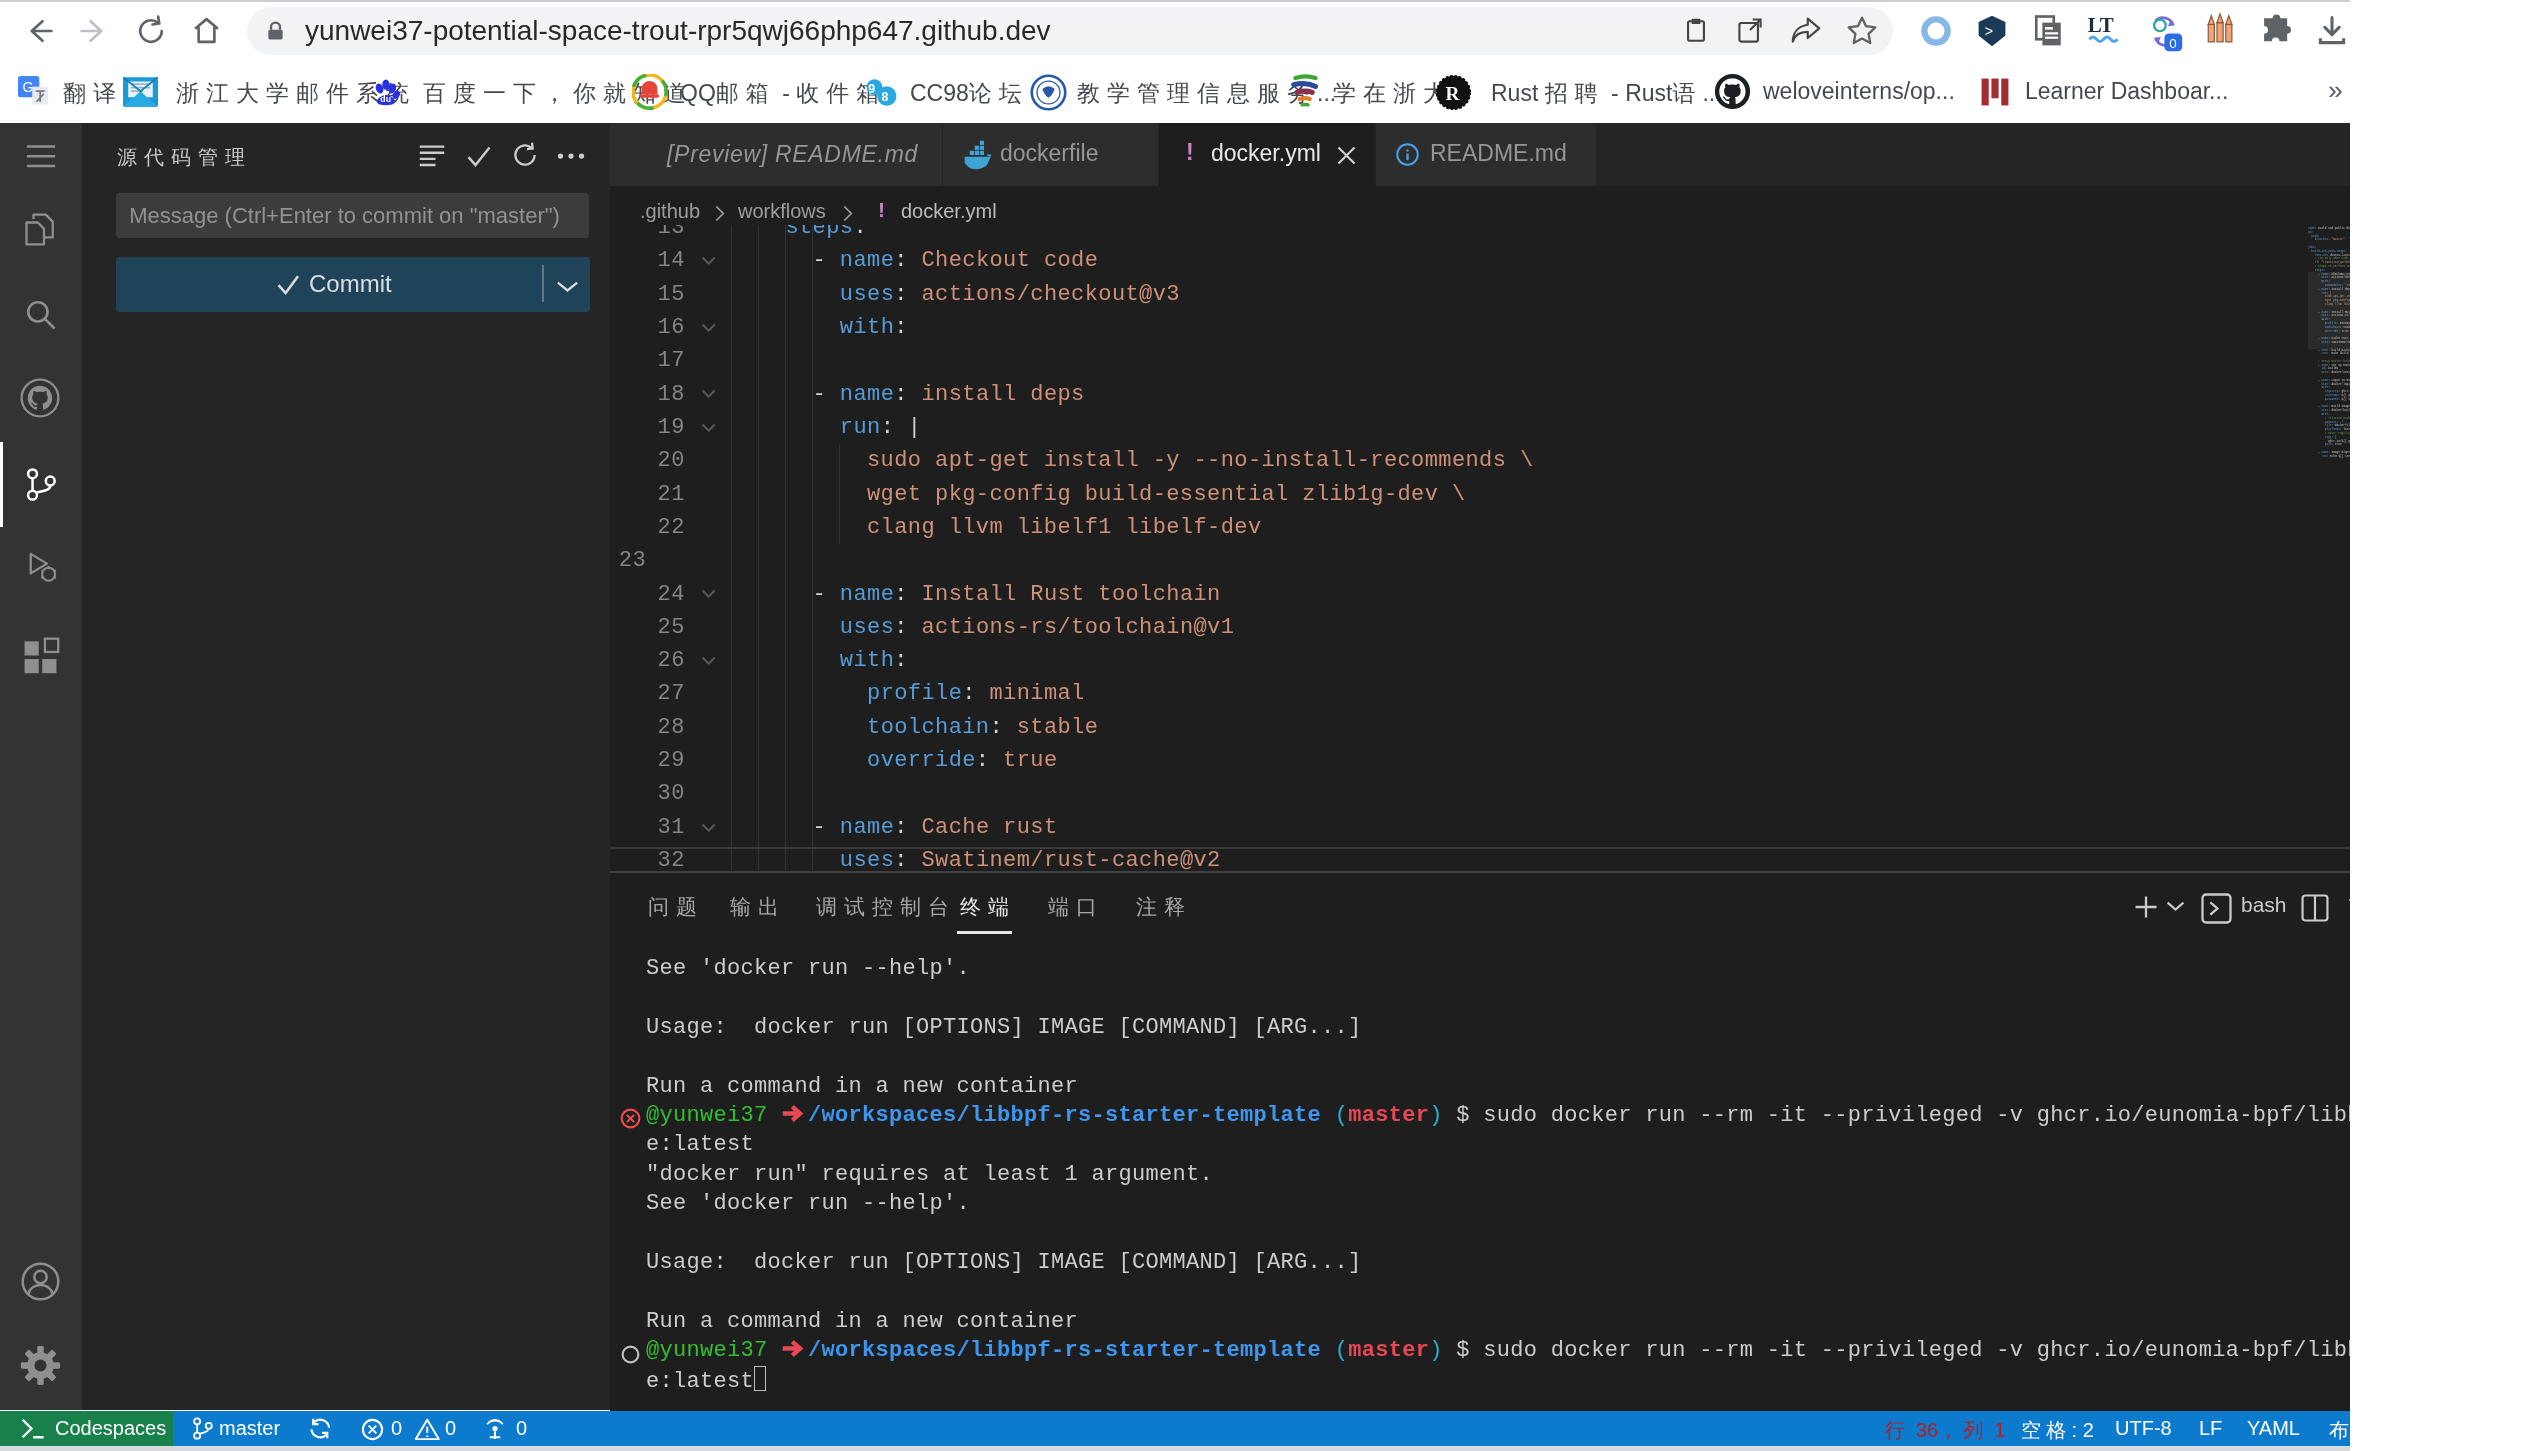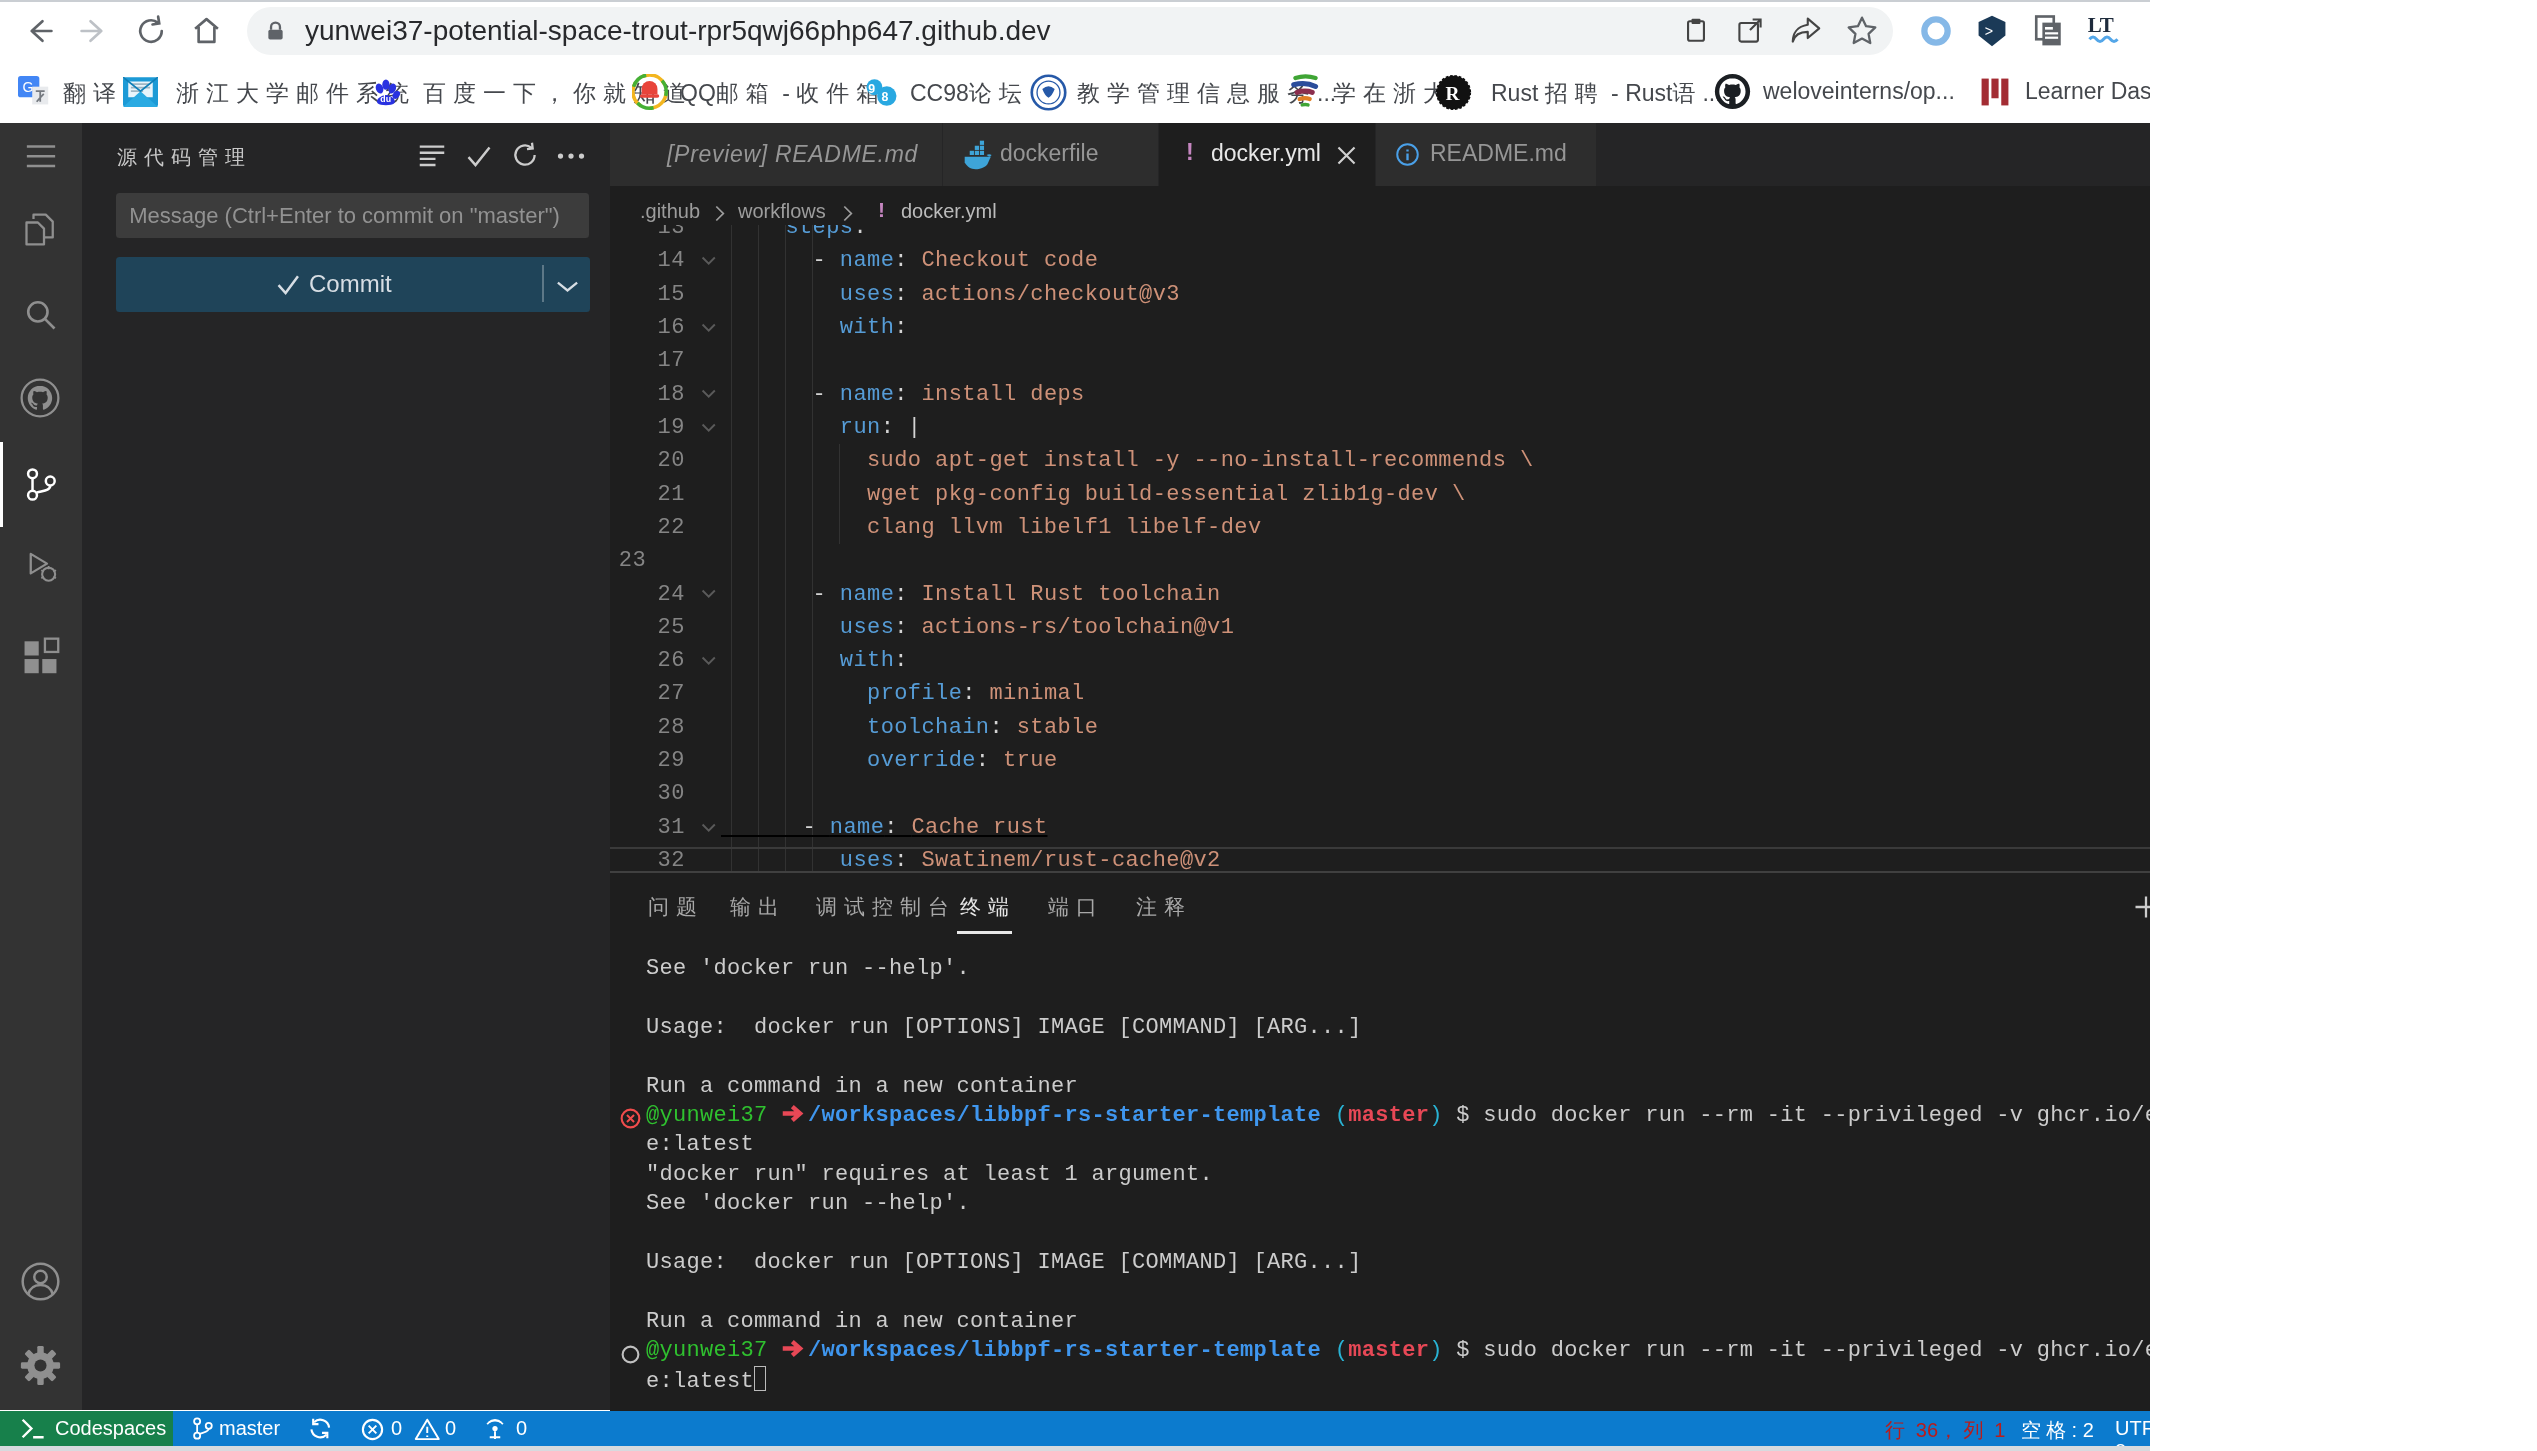--- a/index.html
+++ b/index.html
@@ -1,16 +1,16 @@
 <!DOCTYPE html>
 <html style="font-size:14px"><head><meta charset="utf-8">
 <style>
 *{margin:0;padding:0;box-sizing:border-box}
 html,body{width:2538px;height:1451px;overflow:hidden;background:#fff}
-#page{position:relative;width:2150px;height:1451px;font-family:"Liberation Sans",sans-serif;overflow:hidden}
+#page{position:relative;width:2350px;height:1451px;font-family:"Liberation Sans",sans-serif;overflow:hidden}
 .abs{position:absolute}
 svg{display:block;position:absolute}
 .cl{position:absolute;white-space:pre;font-family:"Liberation Mono",monospace;font-size:22px;letter-spacing:0.4px;line-height:33px}
 .cjk{letter-spacing:7px}.cjk2{letter-spacing:5.3px}
 .k{color:#569cd6}.s{color:#ce9178}.w{color:#d4d4d4}.cm{color:#6a9955}
 .tg{color:#2fc12f}.tb{color:#3f96ee;font-weight:bold}.tr{color:#e74856;font-weight:bold}.tc{color:#29b2d3}
 </style></head><body>
 <div id="page">
 <div class="abs" style="left:0px;top:0px;width:2538px;height:1.8px;background:#caced3"></div>
 <div class="abs" style="left:0px;top:1.8px;width:2538px;height:56px;background:#ffffff"></div>
@@ -358,21 +358,21 @@
 <div class="cl" style="left:121px;top:452px;"><span class="w">          </span><span class="k">profile</span><span class="w">: </span><span class="s">minimal</span></div>
 <div class="cl" style="left:8.8px;top:486px;"><div style="width:66px;text-align:right;color:#858585">28</div></div>
 <div class="cl" style="left:121px;top:486px;"><span class="w">          </span><span class="k">toolchain</span><span class="w">: </span><span class="s">stable</span></div>
 <div class="cl" style="left:8.8px;top:519px;"><div style="width:66px;text-align:right;color:#858585">29</div></div>
 <div class="cl" style="left:121px;top:519px;"><span class="w">          </span><span class="k">override</span><span class="w">: </span><span class="s">true</span></div>
 <div class="cl" style="left:8.8px;top:552px;"><div style="width:66px;text-align:right;color:#858585">30</div></div>
 <div class="cl" style="left:8.8px;top:586px;"><div style="width:66px;text-align:right;color:#858585">31</div></div>
 <svg style="left:89px;top:596px" width="19.4" height="14" viewBox="0 0 22 16">
         <path d="M4 4 l7 7 7-7" stroke="#5a5a5a" stroke-width="2.2" fill="none"></path>
       </svg>
-<div class="cl" style="left:111px;top:586px;text-decoration:underline;"><span class="w">      - </span><span class="k">name</span><span class="w">: </span><span class="s">Cache rust</span></div>
+<div class="cl" style="left:121px;top:586px;"><span class="w">      - </span><span class="k">name</span><span class="w">: </span><span class="s">Cache rust</span></div>
 <div class="cl" style="left:8.8px;top:619px;"><div style="width:66px;text-align:right;color:#858585">32</div></div>
 <div class="cl" style="left:121px;top:619px;"><span class="w">        </span><span class="k">uses</span><span class="w">: </span><span class="s">Swatinem/rust-cache@v2</span></div>
 </div>
 <div class="abs" style="left:2308px;top:227px;width:205px;font-family:&quot;Liberation Mono&quot;,monospace;font-size:2.8px;line-height:3.8px;white-space:pre"><span class="k">name</span><span style="color:#c8c8c8">: Build and public docker image</span><br><span class="k">on</span><span style="color:#c8c8c8">:</span><br><span style="color:#c8c8c8">  </span><span class="k">push</span><span style="color:#c8c8c8">:</span><br><span style="color:#c8c8c8">    </span><span class="k">branches</span><span style="color:#c8c8c8">: </span><span class="s">"master"</span><br><br><span class="k">jobs</span><span style="color:#c8c8c8">:</span><br><span style="color:#c8c8c8">  </span><span class="k">build-and-push-image</span><span style="color:#c8c8c8">:</span><br><span style="color:#c8c8c8">    </span><span class="k">runs-on</span><span style="color:#c8c8c8">: ubuntu-latest</span><br><span class="cm">    # run only when code is compiling and tests are passing</span><br><span style="color:#c8c8c8">    </span><span class="k">if</span><span style="color:#c8c8c8">: </span><span class="s">"!contains(github.event.head_commit.message, '[skip ci]') &amp;&amp; !contains(github.event.head_commit.message, '[ci skip]')"</span><br><span class="cm">    # steps to perform in job</span><br><span style="color:#c8c8c8">    </span><span class="k">steps</span><span style="color:#c8c8c8">:</span><br><span style="color:#c8c8c8">      - </span><span class="k">name</span><span style="color:#c8c8c8">: Checkout code</span><br><span style="color:#c8c8c8">        </span><span class="k">uses</span><span style="color:#c8c8c8">: actions/checkout@v3</span><br><span style="color:#c8c8c8">        </span><span class="k">with</span><span style="color:#c8c8c8">:</span><br><span style="color:#c8c8c8">          </span><span class="k">submodules</span><span style="color:#c8c8c8">: </span><span class="s">'recursive'</span><br><span style="color:#c8c8c8">      - </span><span class="k">name</span><span style="color:#c8c8c8">: install deps</span><br><span style="color:#c8c8c8">        </span><span class="k">run</span><span style="color:#c8c8c8">: |</span><br><span class="s">          sudo apt-get install -y --no-install-recommends \</span><br><span class="s">          wget pkg-config build-essential zlib1g-dev \</span><br><span class="s">          clang llvm libelf1 libelf-dev</span><br><br><span style="color:#c8c8c8">      - </span><span class="k">name</span><span style="color:#c8c8c8">: Install Rust toolchain</span><br><span style="color:#c8c8c8">        </span><span class="k">uses</span><span style="color:#c8c8c8">: actions-rs/toolchain@v1</span><br><span style="color:#c8c8c8">        </span><span class="k">with</span><span style="color:#c8c8c8">:</span><br><span style="color:#c8c8c8">          </span><span class="k">profile</span><span style="color:#c8c8c8">: minimal</span><br><span style="color:#c8c8c8">          </span><span class="k">toolchain</span><span style="color:#c8c8c8">: stable</span><br><span style="color:#c8c8c8">          </span><span class="k">override</span><span style="color:#c8c8c8">: true</span><br><br><span style="color:#c8c8c8">      - </span><span class="k">name</span><span style="color:#c8c8c8">: Cache rust</span><br><span style="color:#c8c8c8">        </span><span class="k">uses</span><span style="color:#c8c8c8">: Swatinem/rust-cache@v2</span><br><br><span style="color:#c8c8c8">      - </span><span class="k">name</span><span style="color:#c8c8c8">: build package</span><br><span style="color:#c8c8c8">        </span><span class="k">run</span><span style="color:#c8c8c8">:  make build</span><br><br><span class="cm">      # setup Docker buld action</span><br><span style="color:#c8c8c8">      - </span><span class="k">name</span><span style="color:#c8c8c8">: Set up Docker Buildx</span><br><span style="color:#c8c8c8">        </span><span class="k">id</span><span style="color:#c8c8c8">: buildx</span><br><span style="color:#c8c8c8">        </span><span class="k">uses</span><span style="color:#c8c8c8">: docker/setup-buildx-action@v2</span><br><br><span style="color:#c8c8c8">      - </span><span class="k">name</span><span style="color:#c8c8c8">: Login to GitHub Packages</span><br><span style="color:#c8c8c8">        </span><span class="k">uses</span><span style="color:#c8c8c8">: docker/login-action@v2</span><br><span style="color:#c8c8c8">        </span><span class="k">with</span><span style="color:#c8c8c8">:</span><br><span style="color:#c8c8c8">          </span><span class="k">registry</span><span style="color:#c8c8c8">: ghcr.io</span><br><span style="color:#c8c8c8">          </span><span class="k">username</span><span style="color:#c8c8c8">: ${{ github.repository_owner }}</span><br><span style="color:#c8c8c8">          </span><span class="k">password</span><span style="color:#c8c8c8">: ${{ secrets.GITHUB_TOKEN }}</span><br><br><span style="color:#c8c8c8">      - </span><span class="k">name</span><span style="color:#c8c8c8">: Build image and push to GitHub Container Registry</span><br><span style="color:#c8c8c8">        </span><span class="k">uses</span><span style="color:#c8c8c8">: docker/build-push-action@v2</span><br><span style="color:#c8c8c8">        </span><span class="k">with</span><span style="color:#c8c8c8">:</span><br><span class="cm">          # relative path to the place where source code with Dockerfile is located</span><br><span style="color:#c8c8c8">          </span><span class="k">context</span><span style="color:#c8c8c8">: ./</span><br><span style="color:#c8c8c8">          </span><span class="k">file</span><span style="color:#c8c8c8">: dockerfile</span><br><span style="color:#c8c8c8">          </span><span class="k">platforms</span><span style="color:#c8c8c8">: linux/amd64</span><br><span class="cm">          # Note: tags has to be all lower-case</span><br><span style="color:#c8c8c8">          </span><span class="k">tags</span><span style="color:#c8c8c8">: |</span><br><span style="color:#c8c8c8">            ghcr.io/${{ github.repository_owner }}/libbpf-rs-template:latest</span><br><span style="color:#c8c8c8">          </span><span class="k">push</span><span style="color:#c8c8c8">: true</span><br><br><span style="color:#c8c8c8">      - </span><span class="k">name</span><span style="color:#c8c8c8">: Image digest</span><br><span style="color:#c8c8c8">        </span><span class="k">run</span><span style="color:#c8c8c8">: echo ${{ steps.docker_build.outputs.digest }}</span></div>
 <div class="abs" style="left:2308px;top:272px;width:205px;height:77px;background:rgba(255,255,255,0.055)"></div>
 <div class="abs" style="left:2514px;top:225px;width:0.9px;height:648px;background:rgba(255,255,255,0.07)"></div>
 <div class="abs" style="left:2514px;top:224px;width:24px;height:247px;background:rgba(121,121,121,0.42)"></div>
 <div class="abs" style="left:2514px;top:498px;width:24px;height:5.3px;background:#a0a0a0"></div>
 <div class="abs" style="left:610px;top:847px;width:1927px;height:1.8px;background:#3a3a3a"></div>
 <div class="abs" style="left:610px;top:871px;width:1927px;height:1.8px;background:#404040"></div>

